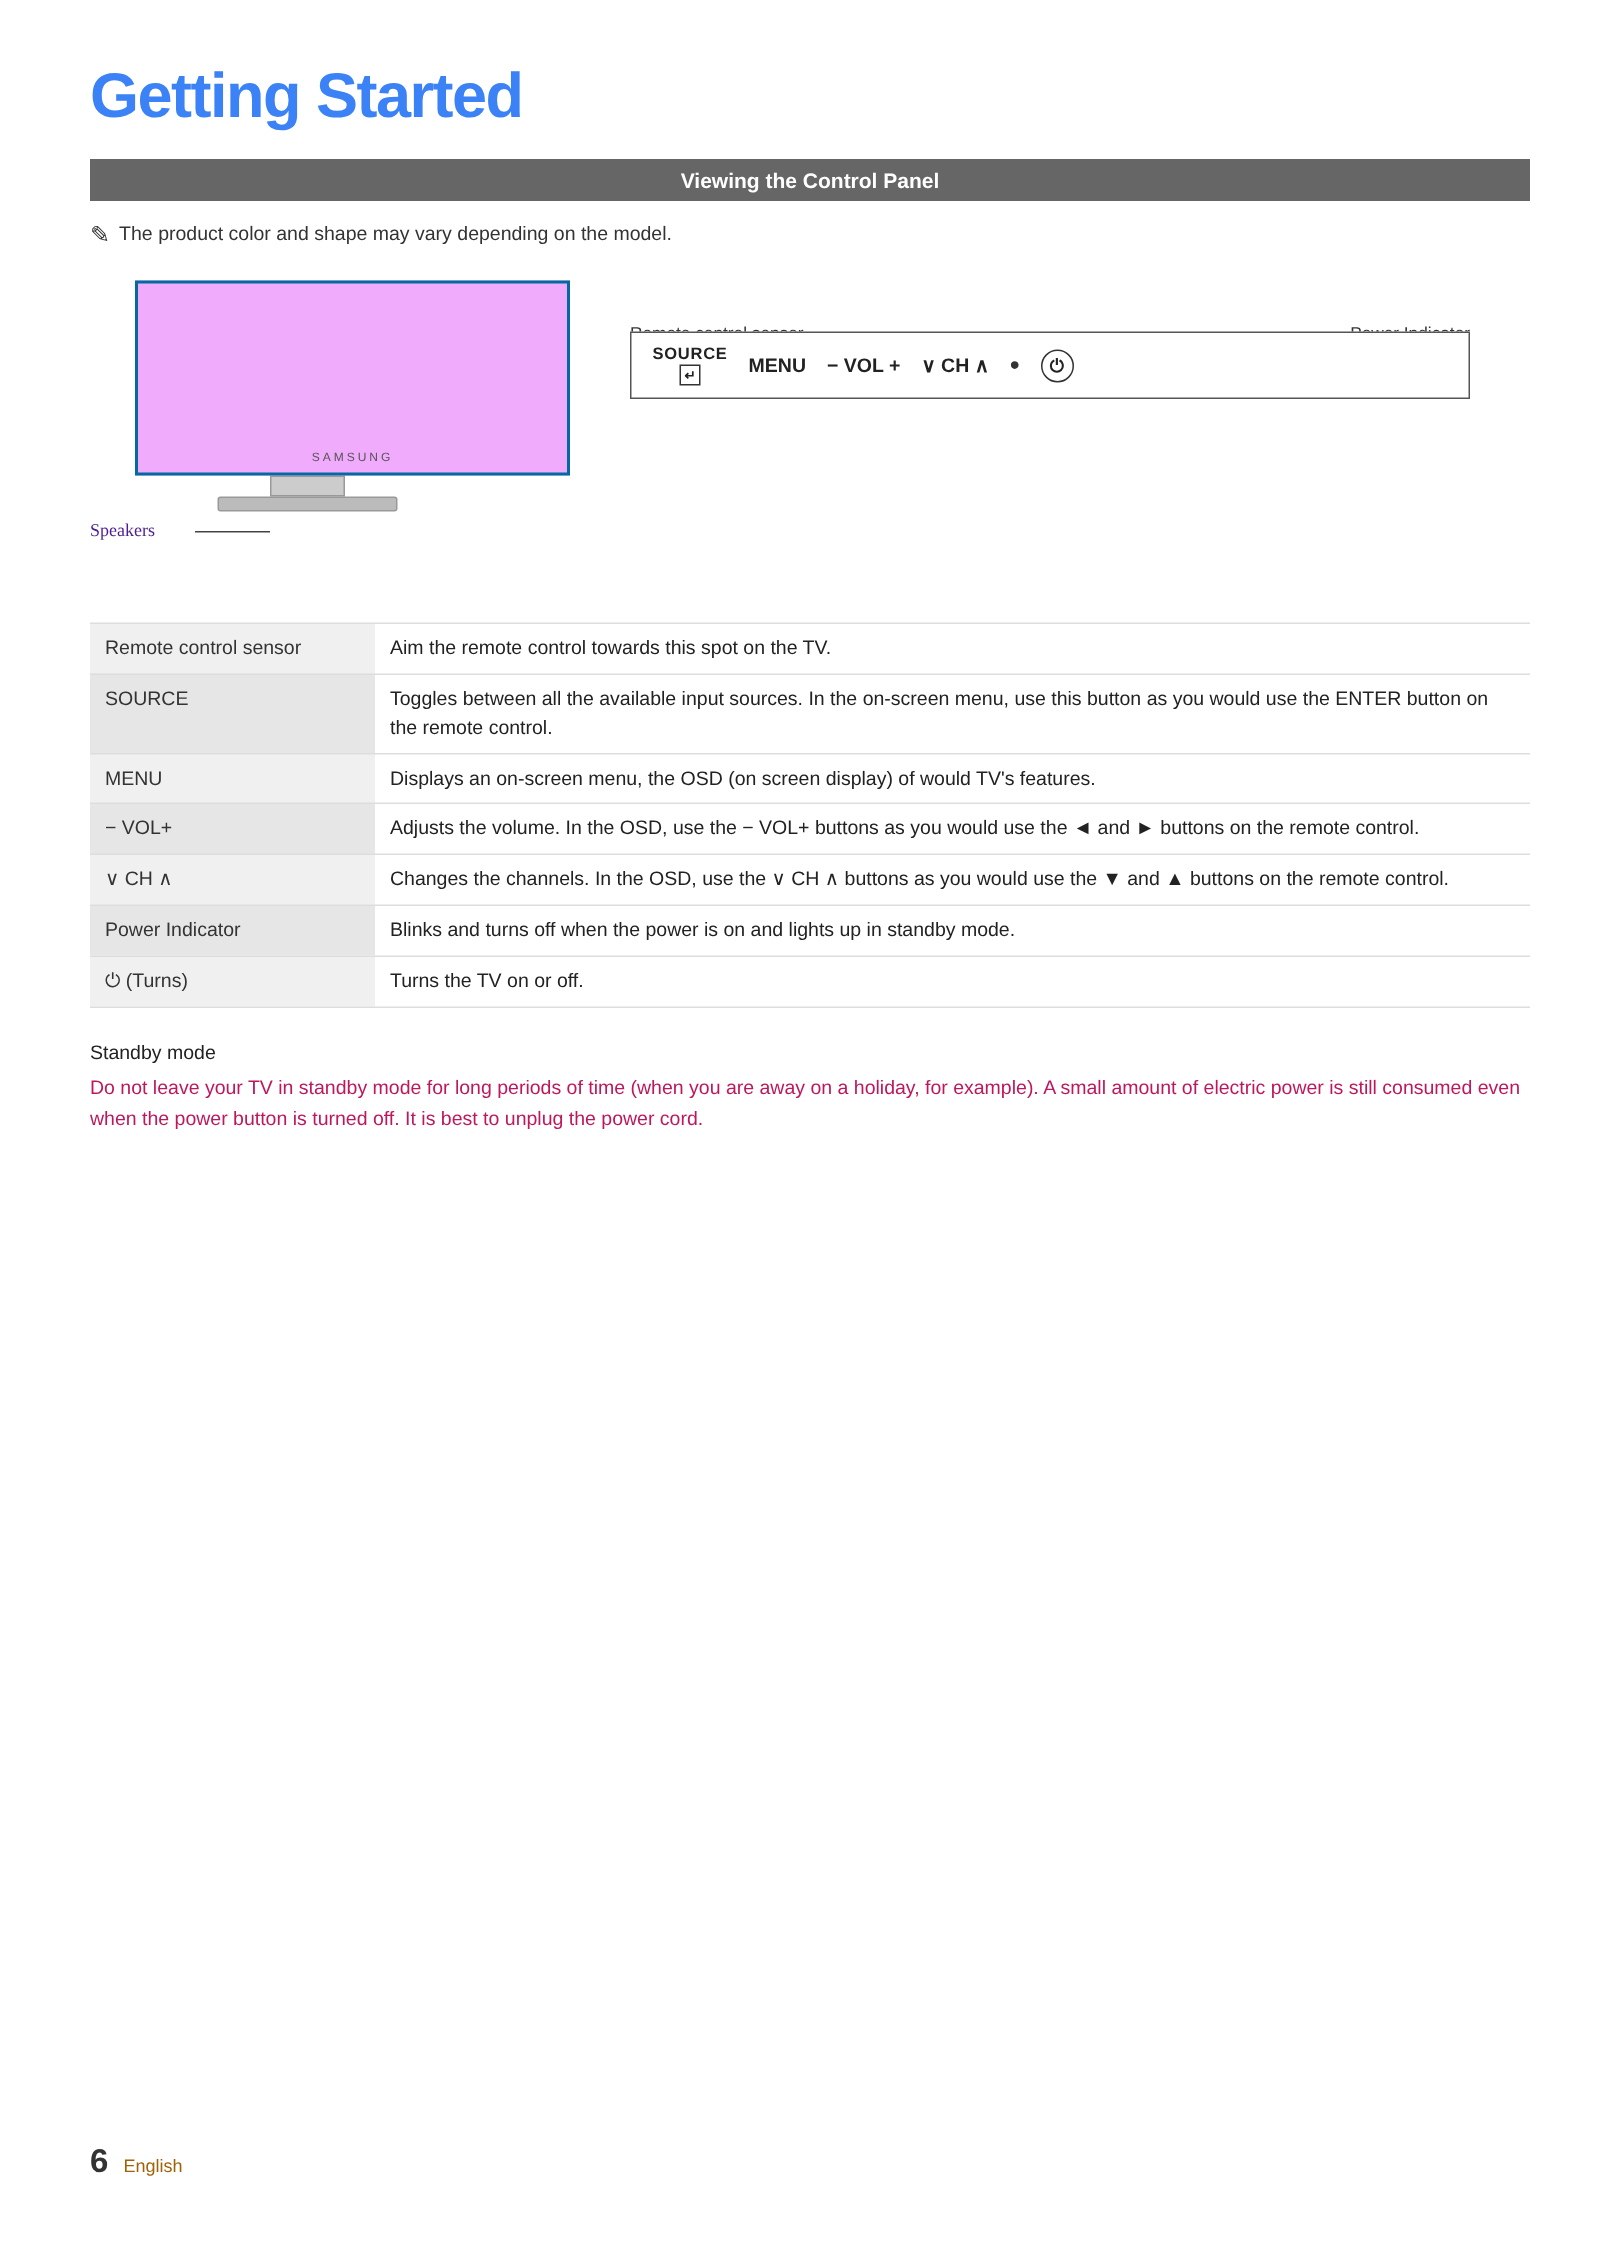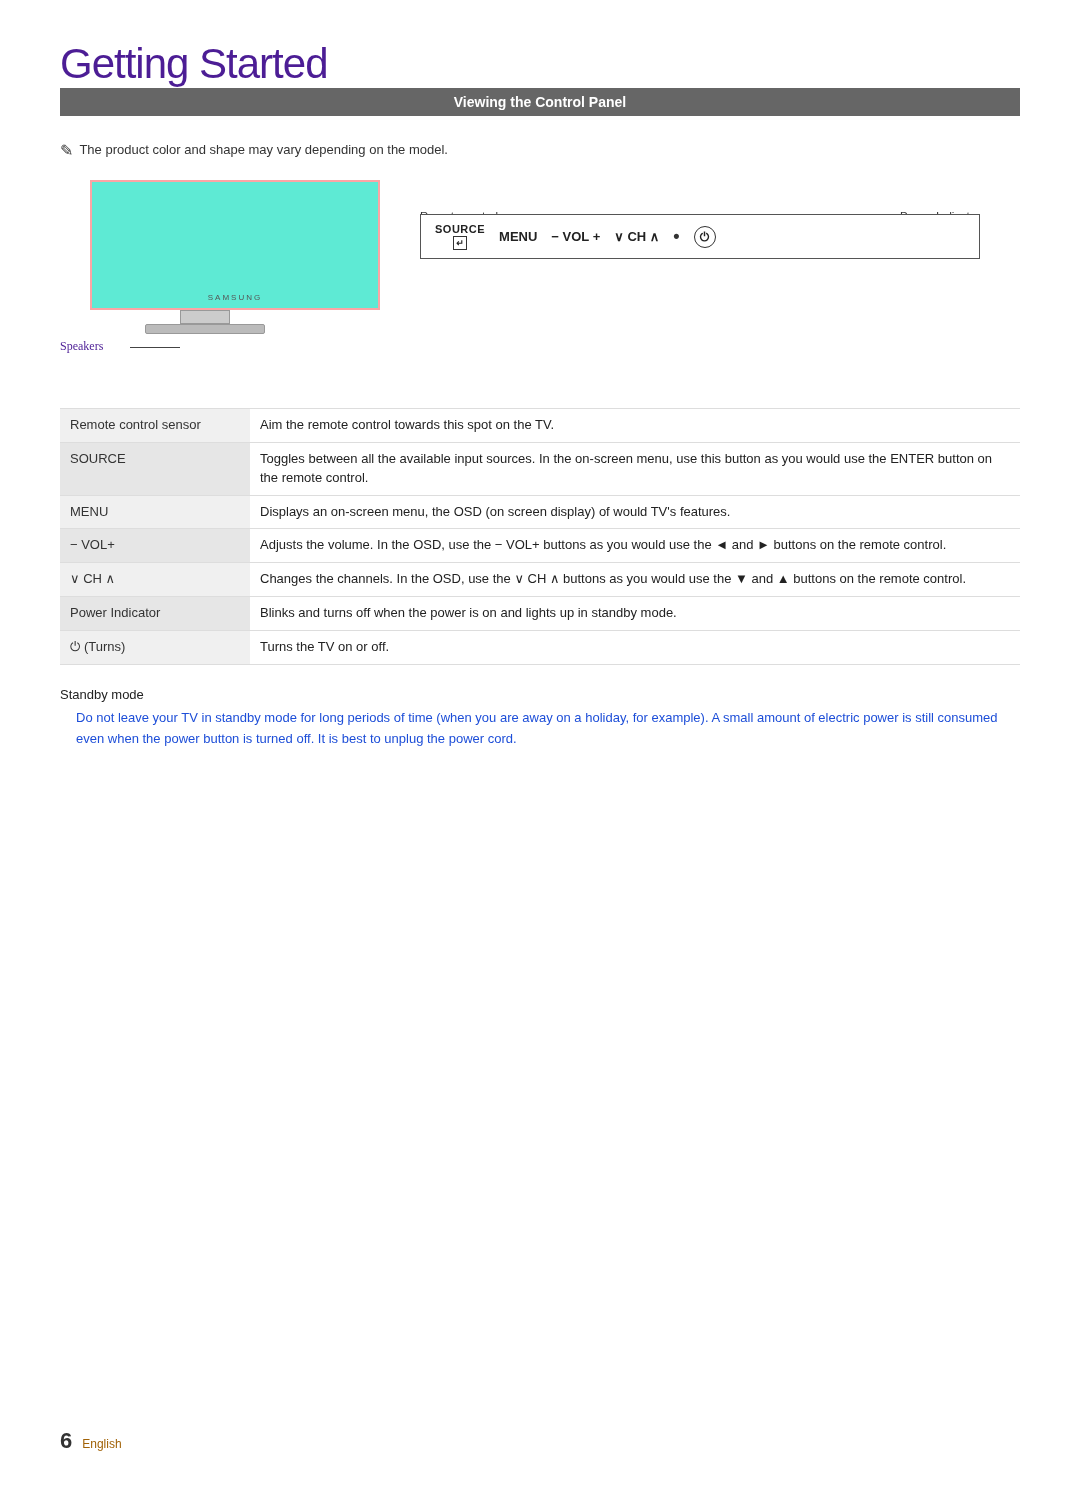--- a/index.html
+++ b/index.html
@@ -8,33 +8,34 @@
       min-height: 1494px;
       background: #fff;
       font-family: Arial, Helvetica, sans-serif;
       font-size: 14px;
       color: #222;
       padding: 40px 60px;
     }
 
     .page-title {
       font-size: 42px;
-      font-weight: 400;
-      color: #4c1d95;
+      font-weight: 700;
+      color: #3b82f6;
+      margin-bottom: 18px;
       letter-spacing: -1px;
     }
 
     .section-header {
       background: #666;
       color: #fff;
       text-align: center;
       padding: 6px 0;
       font-size: 14px;
       font-weight: bold;
-      margin-bottom: 26px;
+      margin-bottom: 14px;
     }
 
     .note-line {
       display: flex;
       align-items: flex-start;
       gap: 6px;
       margin-bottom: 20px;
       font-size: 13px;
       color: #333;
     }
@@ -56,24 +57,24 @@
     .tv-diagram {
       position: relative;
       width: 360px;
       flex-shrink: 0;
     }
 
     
     .tv-screen {
       width: 290px;
       height: 130px;
-      border: 2px solid #fca5a5;
+      border: 2px solid #0369a1;
       margin-left: 30px;
       position: relative;
-      background: #5eead4;
+      background: #f0abfc;
     }
 
     .tv-stand-neck {
       width: 50px;
       height: 14px;
       background: #ccc;
       border: 1px solid #999;
       margin-left: 120px;
     }
 
@@ -261,22 +262,21 @@
 
     .standby-title {
       font-size: 13px;
       font-weight: normal;
       margin-bottom: 6px;
     }
 
     .standby-text {
       font-size: 13px;
       line-height: 1.6;
-      color: #1d4ed8;
-      margin-left: 16px;
+      color: #be185d;
     }
 
     .footer {
       position: fixed;
       bottom: 40px;
       left: 60px;
       display: flex;
       align-items: baseline;
       gap: 10px;
     }

